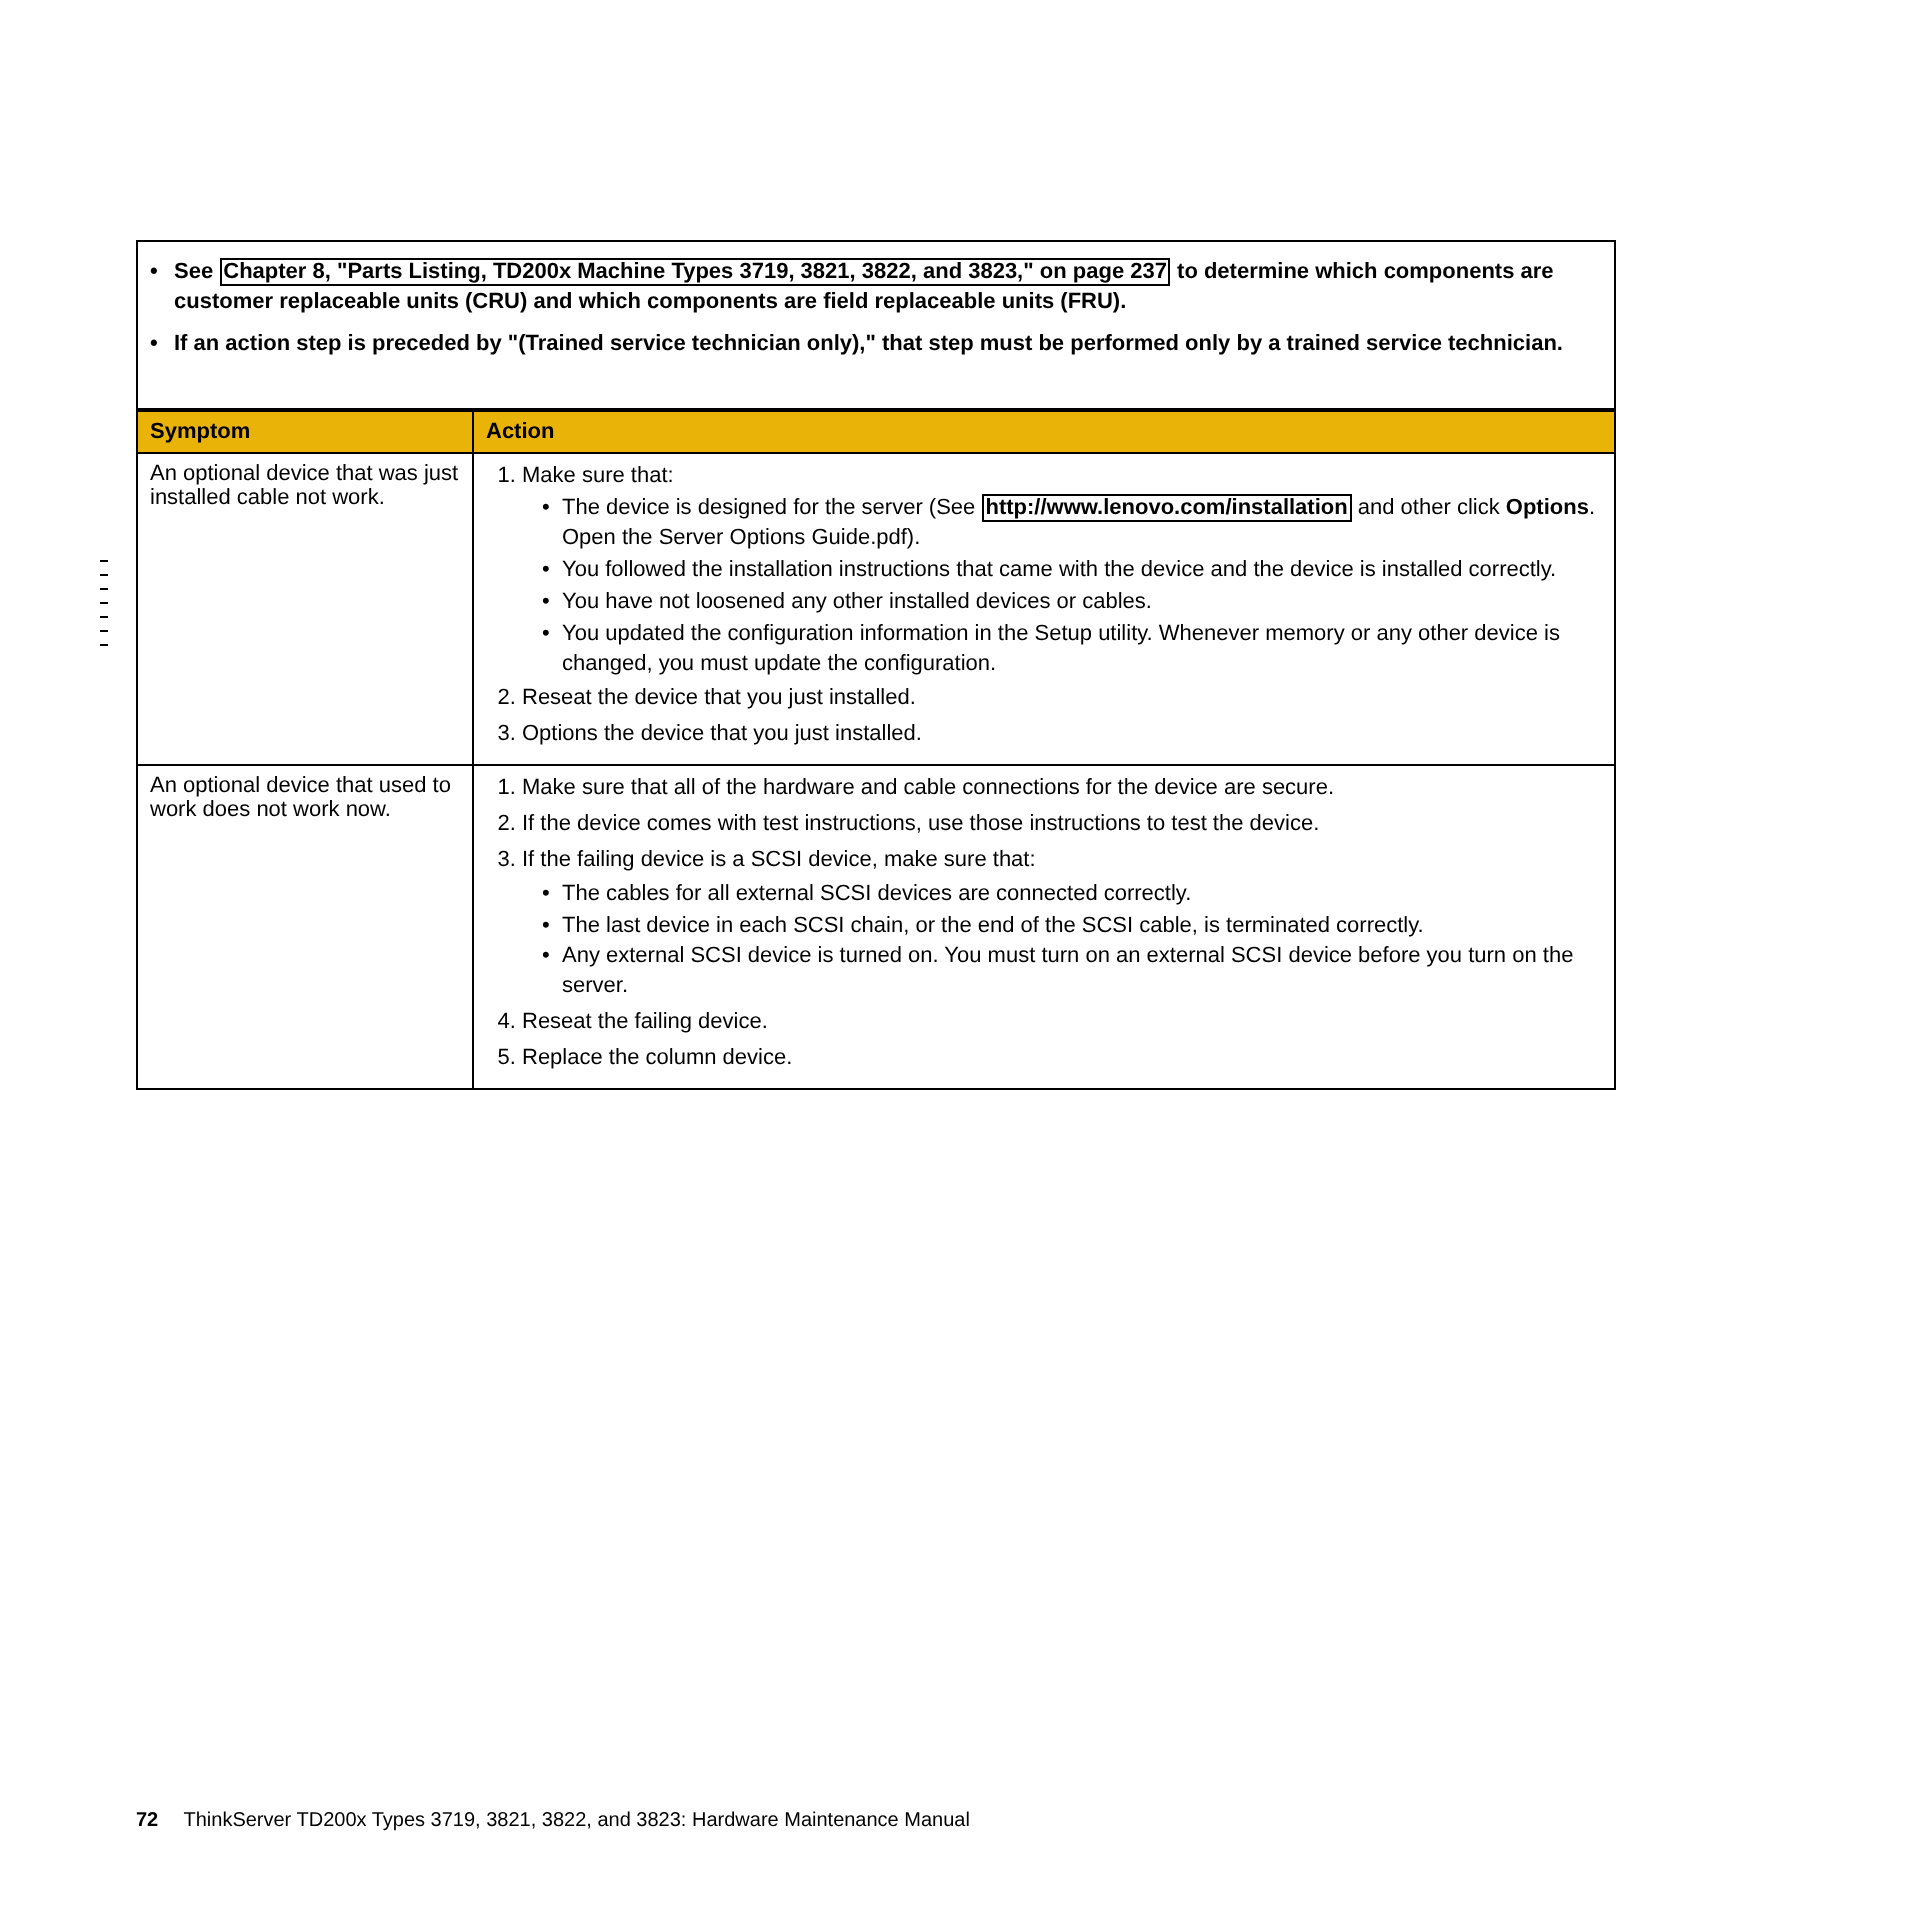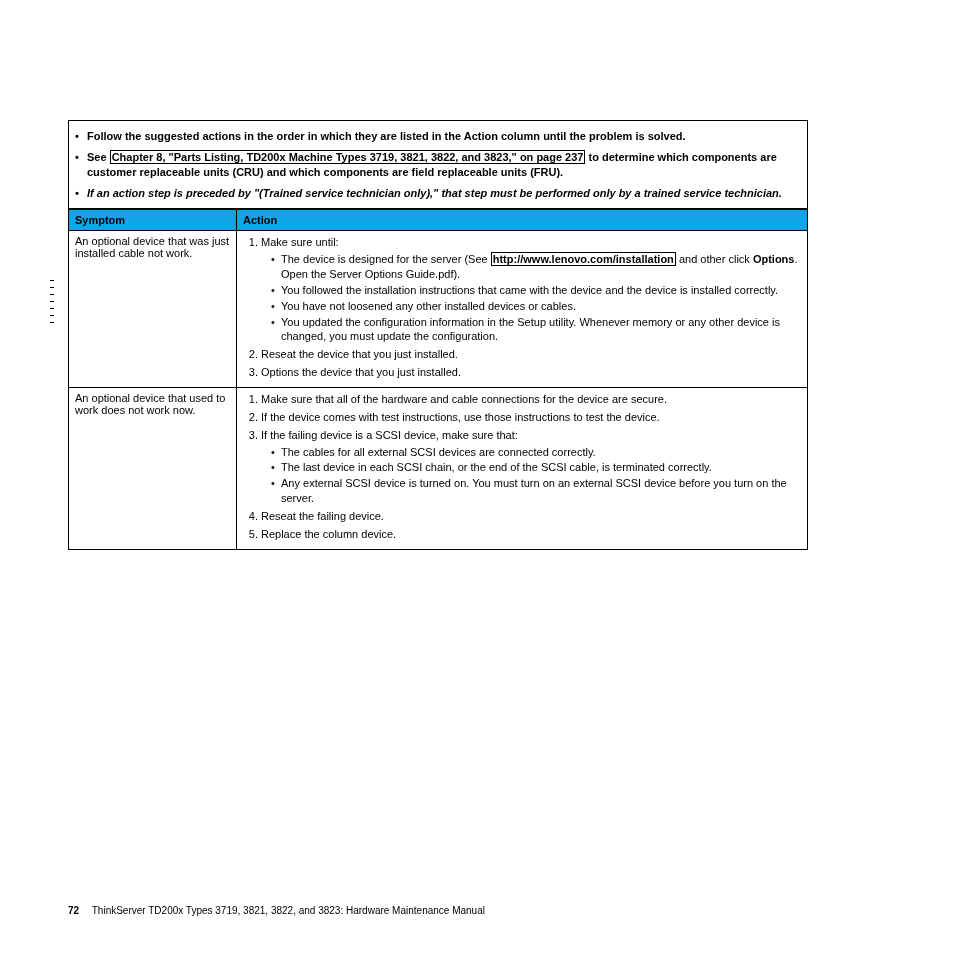--- a/index.html
+++ b/index.html
@@ -37,21 +37,21 @@
     list-style: none;
     margin: 0;
     padding: 0;
   }
   .notes-box li {
     position: relative;
     padding-left: 12px;
     margin-bottom: 6px;
     font-weight: bold;
   }
-  .notes-box li:last-child { margin-bottom: 0; font-style: italic; }
+  .notes-box li:last-child { margin-bottom: 16px; }
   .notes-box li:before {
     content: "•";
     position: absolute;
     left: 0;
     top: 0;
   }
   .link-box {
     display: inline;
     border: 1px solid #000;
     padding: 0 1px;
@@ -64,21 +64,21 @@
     border-top: none;
   }
   table.trouble th, table.trouble td {
     border: 1px solid #000;
     padding: 4px 6px;
     text-align: left;
     vertical-align: top;
   }
   table.trouble th {
     font-weight: bold;
-    background: #0ea5e9;
+    background: #eab308;
   }
   .symptom-col { width: 155px; }
   ol.action-list {
     margin: 0;
     padding-left: 18px;
   }
   ol.action-list > li {
     margin-bottom: 3px;
     line-height: 1.35;
   }
@@ -134,40 +134,39 @@
     <span></span>
     <span></span>
     <span></span>
     <span></span>
 </div>
 
 <div class="page">
 
   <div class="notes-box">
     <ul>
-      <li>Follow the suggested actions in the order in which they are listed in the Action column until the problem is solved.</li>
       <li>
         <span>See </span><span class="link-box">Chapter 8, "Parts Listing, TD200x Machine Types 3719, 3821, 3822, and 3823," on page 237</span><span> to determine which components are customer replaceable units (CRU) and which components are field replaceable units (FRU).</span>
       </li>
       <li>If an action step is preceded by "(Trained service technician only)," that step must be performed only by a trained service technician.</li>
     </ul>
   </div>
 
   <table class="trouble">
     <tbody>
         <tr>
       <th class="symptom-col">Symptom</th>
       <th>Action</th>
     </tr>
     <tr>
       <td class="symptom-col">An optional device that was just installed cable not work.</td>
       <td>
         <ol class="action-list">
           <li>
-            <span>Make sure until:</span>
+            <span>Make sure that:</span>
             <ul class="sublist">
               <li>
                 <span>The device is designed for the server (See </span><span class="link-box">http://www.lenovo.com/installation</span><span> and other click </span><b>Options</b><span>. Open the Server Options Guide.pdf).</span>
               </li>
               <li>You followed the installation instructions that came with the device and the device is installed correctly.</li>
               <li>You have not loosened any other installed devices or cables.</li>
               <li>You updated the configuration information in the Setup utility. Whenever memory or any other device is changed, you must update the configuration.</li>
             </ul>
           </li>
           <li>Reseat the device that you just installed.</li>

